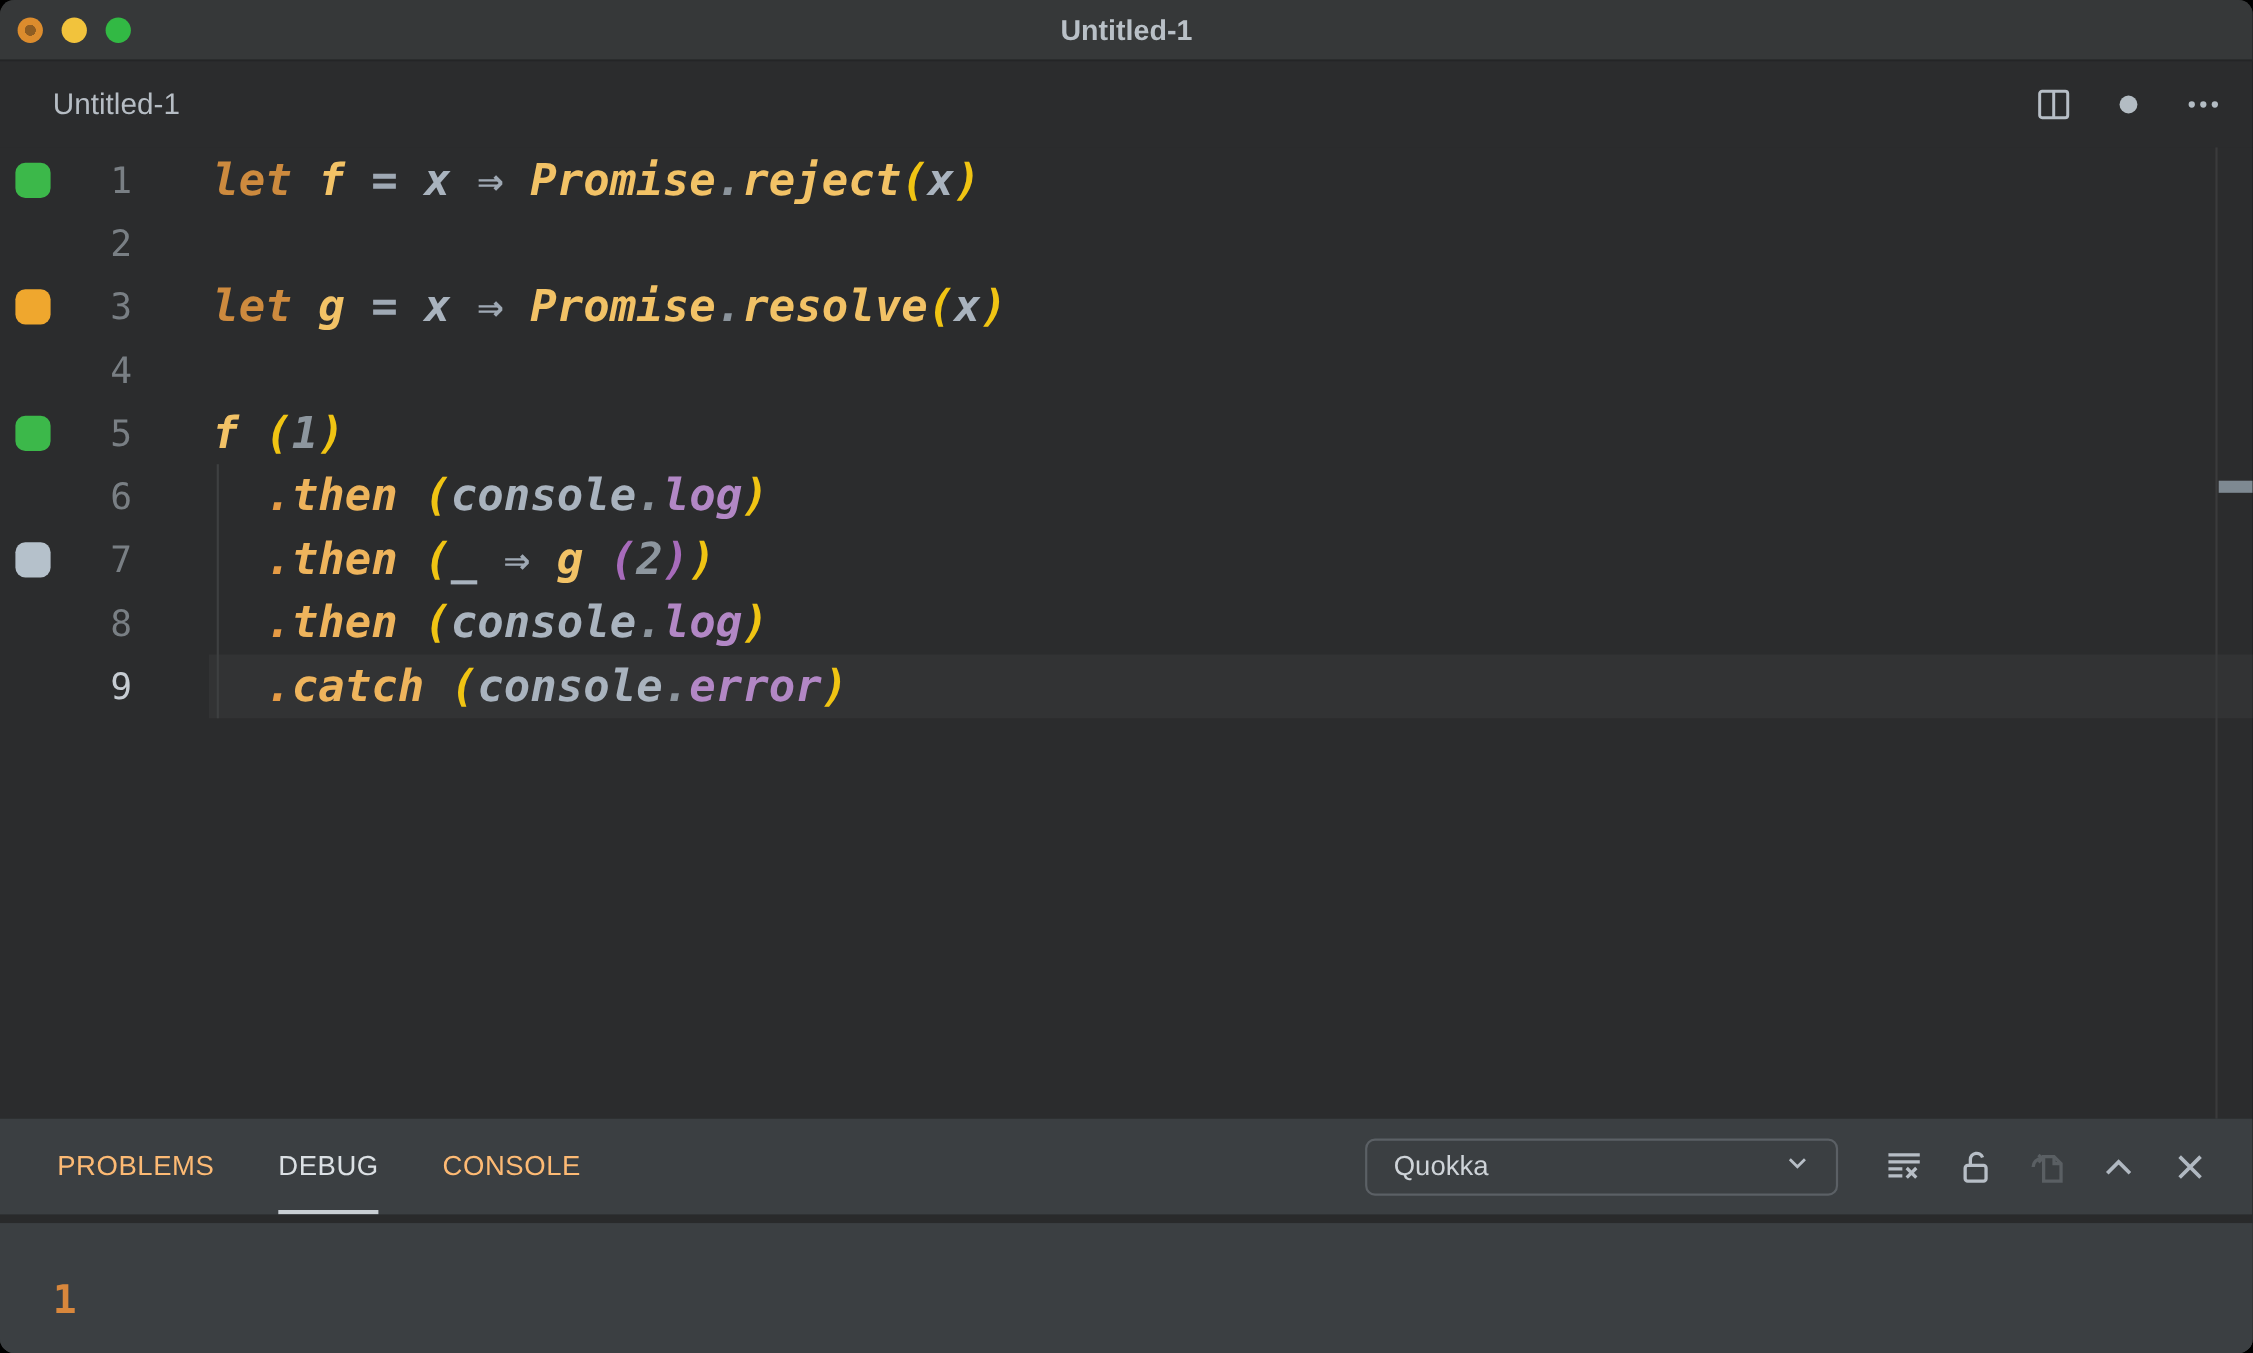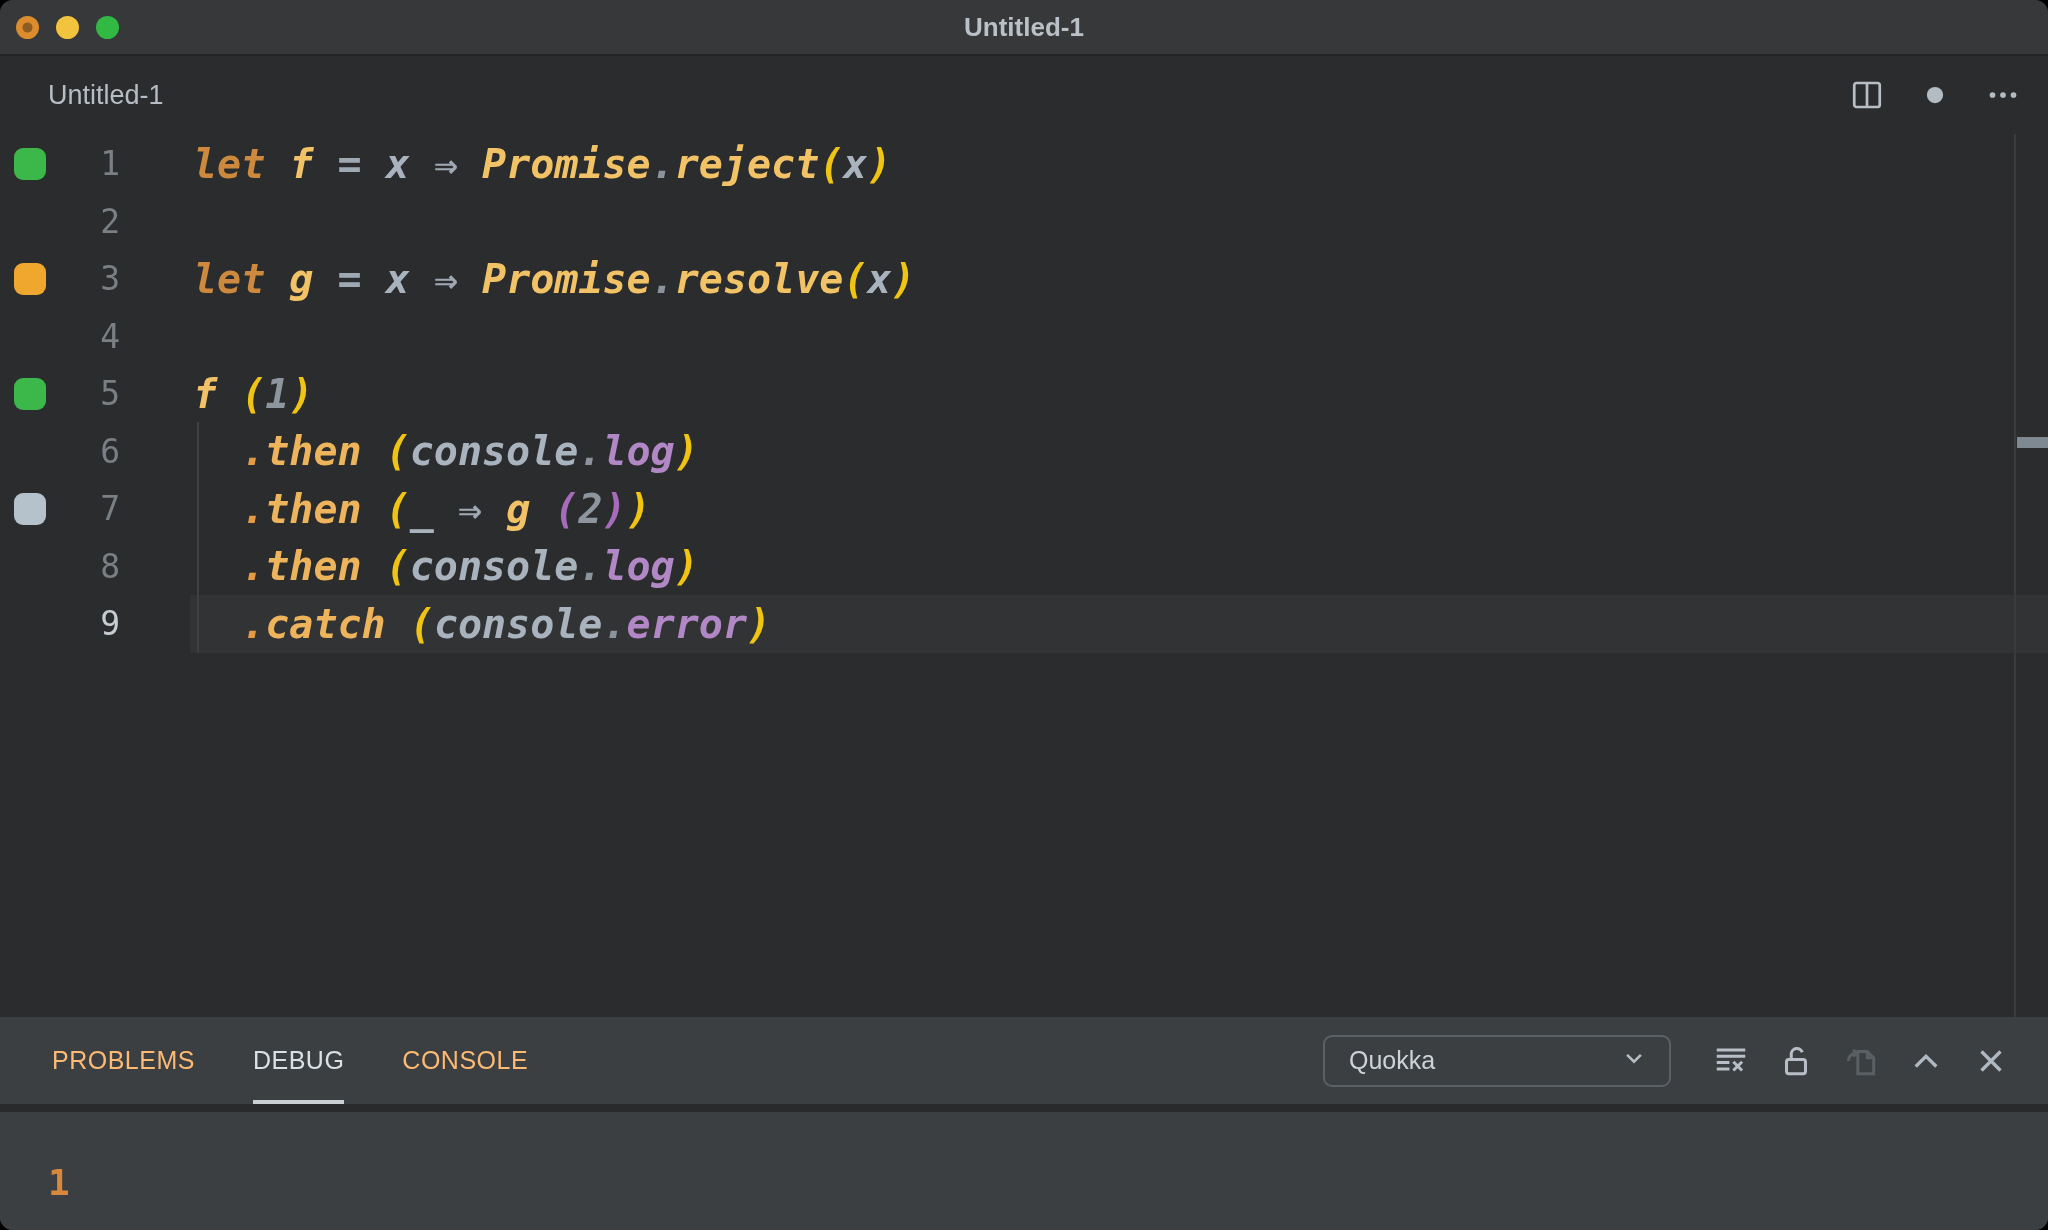--- a/index.html
+++ b/index.html
@@ -55,21 +55,21 @@
   .panel-header{height:87px;display:flex;align-items:stretch;flex:none;}
   .tabs{display:flex;align-items:stretch;padding-left:52px;}
   .tab{
     display:flex;align-items:center;margin-right:58px;cursor:default;
     color:#fdba74;font-size:25px;letter-spacing:0.5px;
     border-bottom:4px solid transparent;padding-top:4px;
   }
   .tab.active{color:#dbe0e4;border-bottom-color:#c9cfd4;}
   .panel-actions{margin-left:auto;display:flex;align-items:center;gap:27px;padding-right:38px;}
   .dropdown{
-    width:348px;height:52px;border:2px solid #5b6065;border-radius:9px;
+    width:430px;height:52px;border:2px solid #5b6065;border-radius:9px;
     display:flex;align-items:center;color:#ced3d8;font-size:25px;
     padding:0 20px 0 24px;margin-right:14px;
   }
   .dropdown .dd-value{flex:1;}
   .picon{width:38px;height:38px;display:flex;align-items:center;justify-content:center;}
   .panel-sep{height:8px;background:#292a2b;flex:none;}
   .panel-content{
     flex:1;background:#3b3f42;padding:50px 0 0 48px;
   }
   .output-line{

